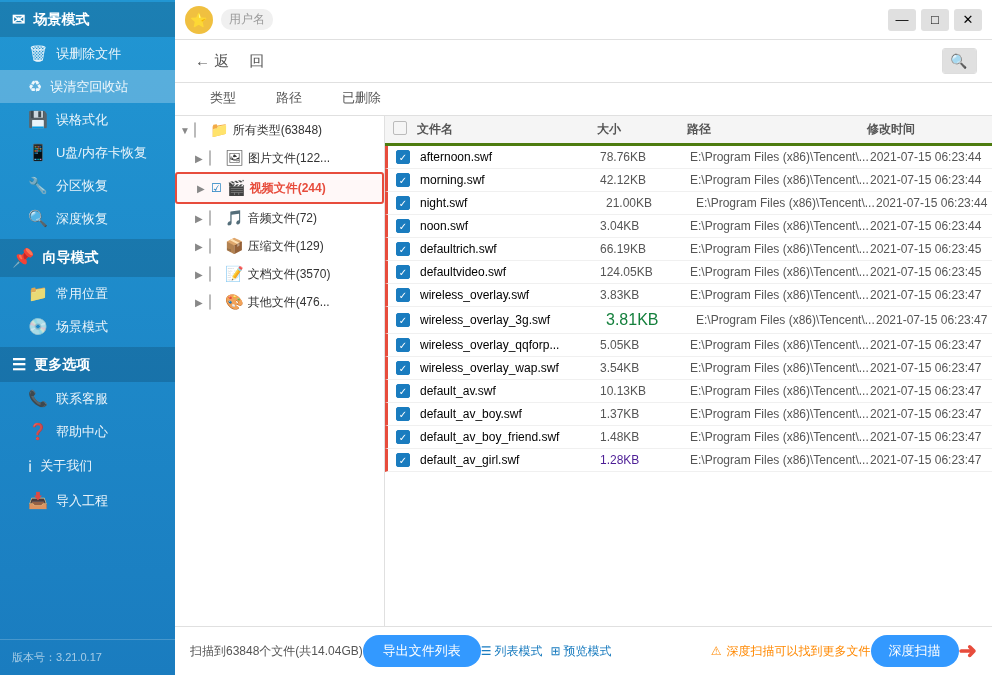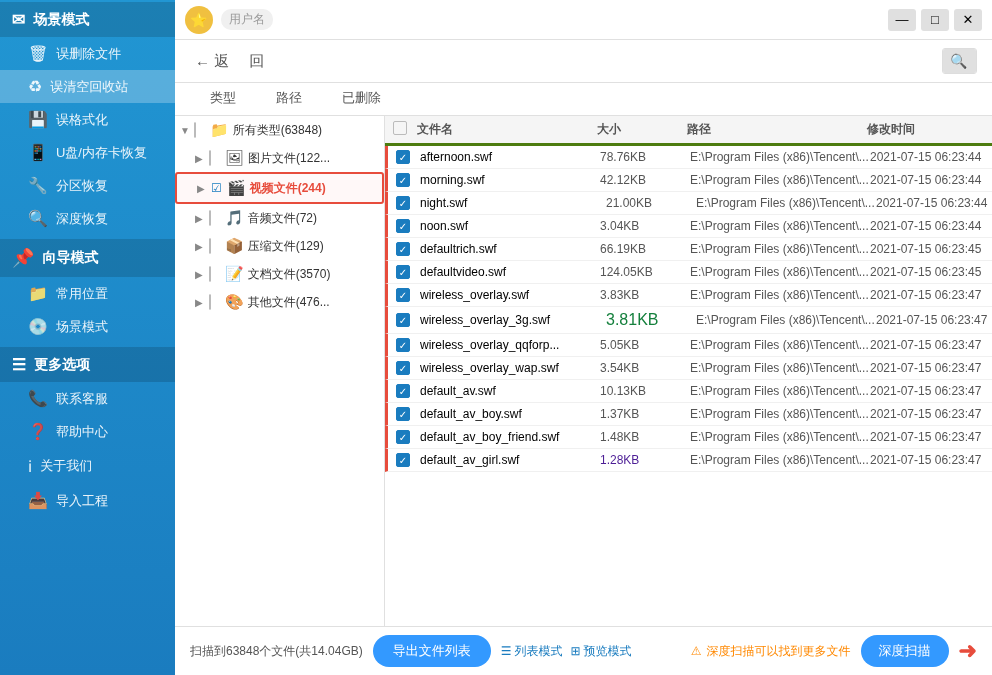--- a/index.html
+++ b/index.html
@@ -219,21 +219,20 @@
       border: 1px solid #bbb;
       border-radius: 2px;
     }
 
     
     .bottom-bar {
       display: flex; align-items: center;
       padding: 8px 15px;
       background: white;
       border-top: 1px solid #e0e0e0;
-      gap: 10px;
     }
     .scan-info { font-size: 12px; color: #555; }
     .btn-export {
       background: #3399ff; color: white;
       border: none; border-radius: 20px;
       padding: 7px 20px; font-size: 13px;
       cursor: pointer;
     }
     .view-mode-group {
       display: flex; align-items: center; margin-left: auto; gap: 8px;
@@ -330,20 +329,23 @@
   </div>
   <div class="sidebar-item">
     <span class="icon">ℹ</span>
     <span>关于我们</span>
   </div>
   <div class="sidebar-item">
     <span class="icon">📥</span>
     <span>导入工程</span>
   </div>
 
+  <div class="sidebar-bottom">
+    <div class="sidebar-version">版本号：3.21.0.17</div>
+  </div>
 </div>
 
 <div class="main-content">
 
   <div class="title-bar">
     <div class="profile-area">
       <div class="profile-icon">⭐</div>
       <div class="profile-name">用户名</div>
     </div>
     <div class="title-bar-controls">

